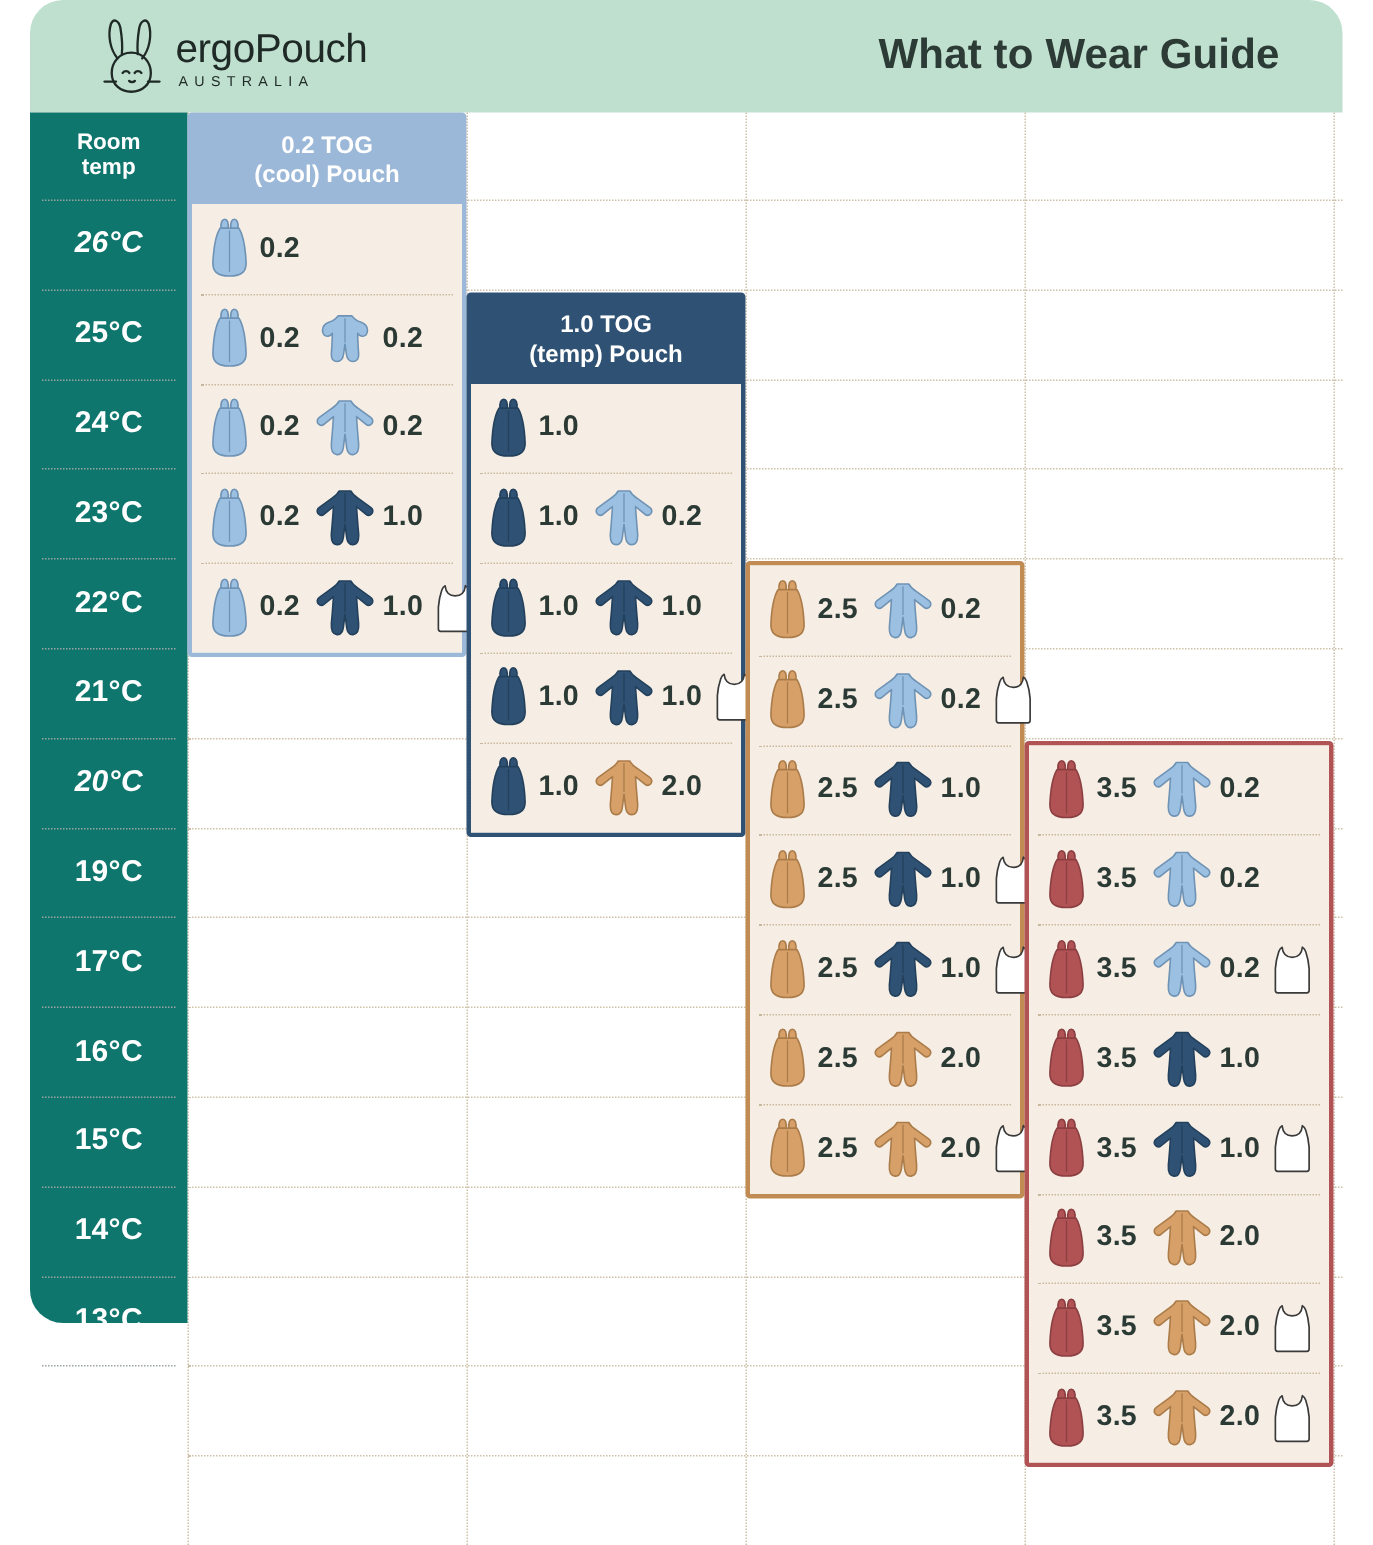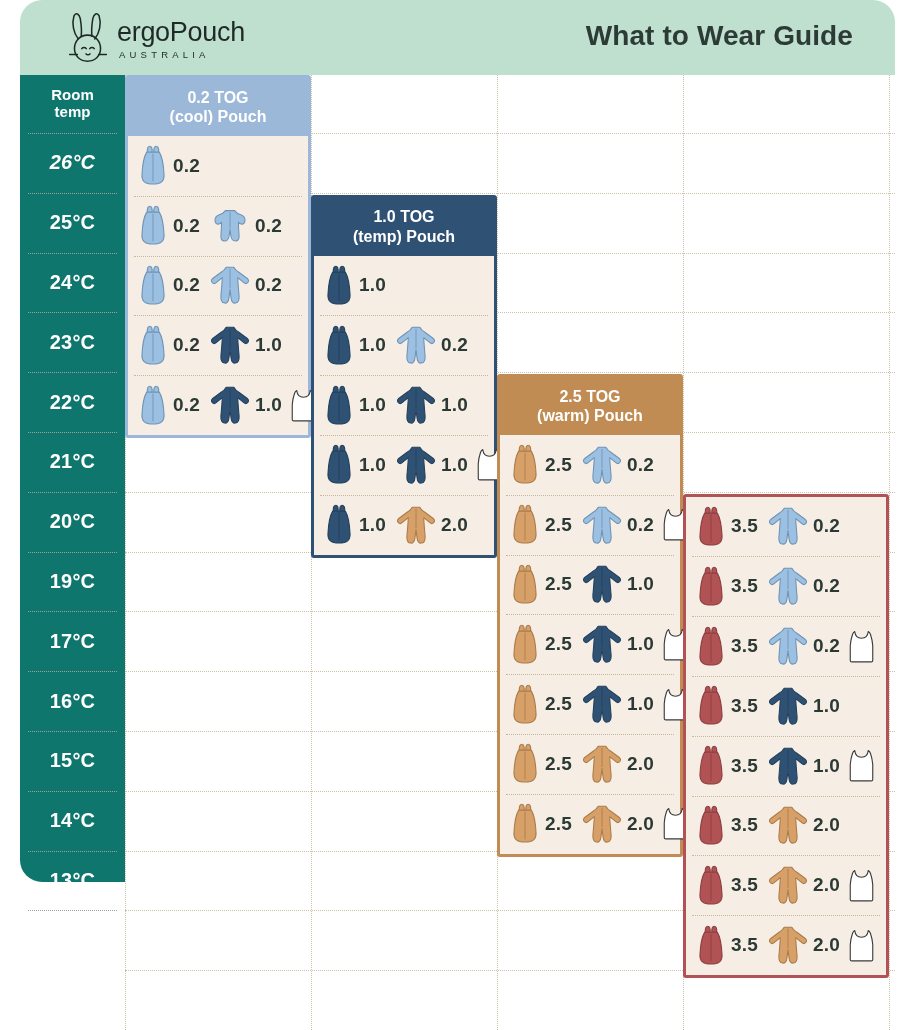--- a/index.html
+++ b/index.html
@@ -167,21 +167,21 @@
         <div class="temp-head">
           <span>Room</span>
           <span>temp</span>
         </div>
         <div class="temp-cell temp-first" style="height: 59.8px; font-style: italic;">26°C</div>
         <div class="temp-cell" style="height: 59.8px;">25°C</div>
         <div class="temp-cell" style="height: 59.8px;">24°C</div>
         <div class="temp-cell" style="height: 59.8px;">23°C</div>
         <div class="temp-cell" style="height: 59.8px;">22°C</div>
         <div class="temp-cell" style="height: 59.8px;">21°C</div>
-        <div class="temp-cell" style="height: 59.8px;">20°C</div>
+        <div class="temp-cell" style="height: 59.8px; font-style: italic;">20°C</div>
         <div class="temp-cell" style="height: 59.8px;">19°C</div>
         <div class="temp-cell" style="height: 59.8px;">17°C</div>
         <div class="temp-cell" style="height: 59.8px;">16°C</div>
         <div class="temp-cell" style="height: 59.8px;">15°C</div>
         <div class="temp-cell" style="height: 59.8px;">14°C</div>
         <div class="temp-cell" style="height: 59.8px;">13°C</div>
         <div class="temp-cell" style="height: 59.8px;">12°C</div>
       </div>
       <div class="col" style="left: 105px; width: 186px; top: 0px; border: 3px solid rgb(156, 184, 216);">
         <div class="col-head" style="background: rgb(156, 184, 216);">
@@ -369,24 +369,20 @@
               <svg viewBox="0 0 52 52" width="40" height="40" class="garment">
                 <path d="M21 3 C19.5 6 17 8 14.5 9.5 L3.5 17.5 C1.5 19 1.5 21.5 3 23 C4.5 24.5 6.5 24.3 8 23 L16 16.5 C15.6 24 15 31 14.2 40 C13.8 45.8 15.2 49.2 19 49.5 C22.4 49.8 24 47.8 24.6 43 L26 32 L27.4 43 C28 47.8 29.6 49.8 33 49.5 C36.8 49.2 38.2 45.8 37.8 40 C37 31 36.4 24 36 16.5 L44 23 C45.5 24.3 47.5 24.5 49 23 C50.5 21.5 50.5 19 48.5 17.5 L37.5 9.5 C35 8 32.5 6 31 3 Z" fill="#d6a068" stroke="#ab7c4a" stroke-width="1.4" stroke-linejoin="round"></path>
                 <path d="M26 5 L26 30" stroke="#ab7c4a" stroke-width="1.1" fill="none"></path>
               </svg>
               <span class="val">2.0</span>
             </div>
           </div>
         </div>
       </div>
       <div class="col" style="left: 477px; width: 186px; top: 299px; border: 3px solid rgb(193, 140, 83);">
-        <div class="col-head" style="background: rgb(193, 140, 83);">
-          <span>2.5 TOG</span>
-          <span>(warm) Pouch</span>
-        </div>
         <div class="col-body" style="background: rgb(246, 238, 228);">
           <div class="row" style="height: 59.8px;">
             <div class="item" style="margin-left: 0px;">
               <svg viewBox="0 0 38 52" width="30" height="41" class="garment">
                 <path d="M12 10 C11 4 13 1.5 15 1.5 C17 1.5 18.5 4 17.8 10 Z" fill="#d6a068" stroke="#ab7c4a" stroke-width="1.4" stroke-linejoin="round"></path>
                 <path d="M20.2 10 C19.5 4 21 1.5 23 1.5 C25 1.5 27 4 26 10 Z" fill="#d6a068" stroke="#ab7c4a" stroke-width="1.4" stroke-linejoin="round"></path>
                 <path d="M11 9 C8 14 5.5 26 5 38 C4.7 45 8 49.5 19 49.5 C30 49.5 33.3 45 33 38 C32.5 26 30 14 27 9 Z" fill="#d6a068" stroke="#ab7c4a" stroke-width="1.4" stroke-linejoin="round"></path>
                 <path d="M19 11 L19 46" stroke="#ab7c4a" stroke-width="1.1" fill="none"></path>
               </svg>
               <span class="val">2.5</span>

